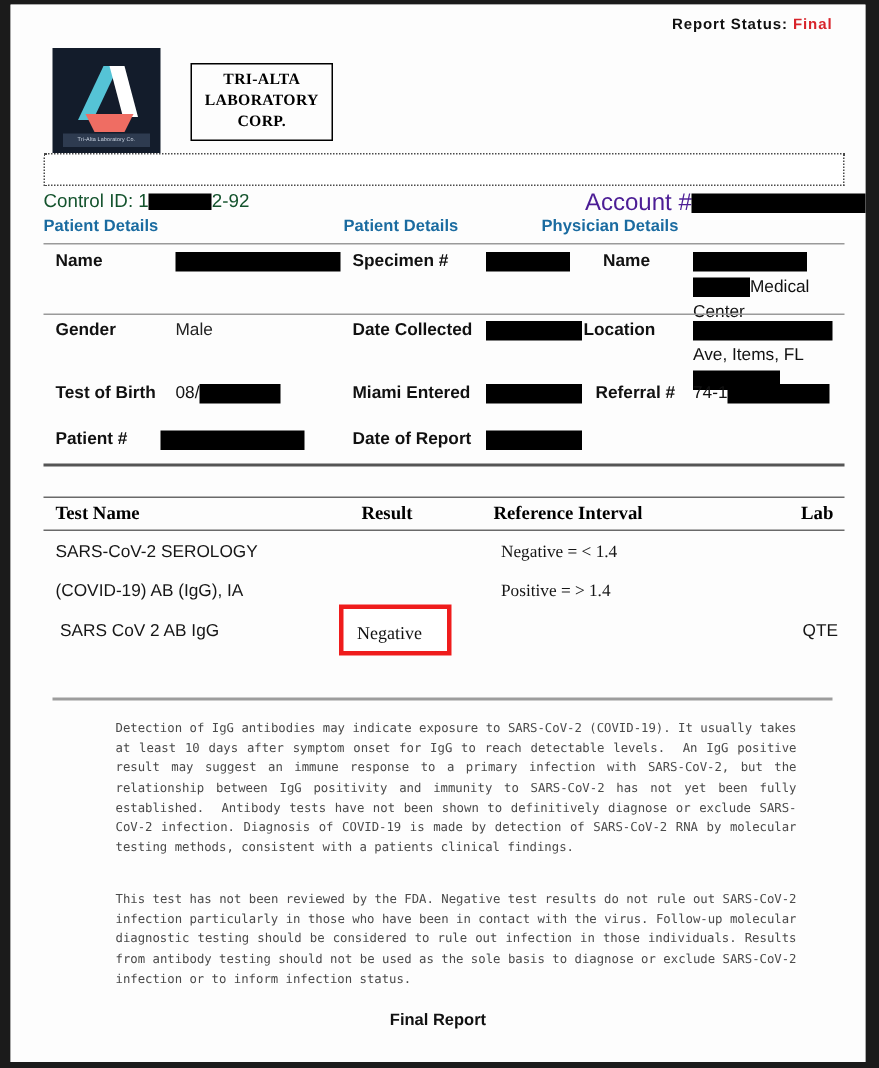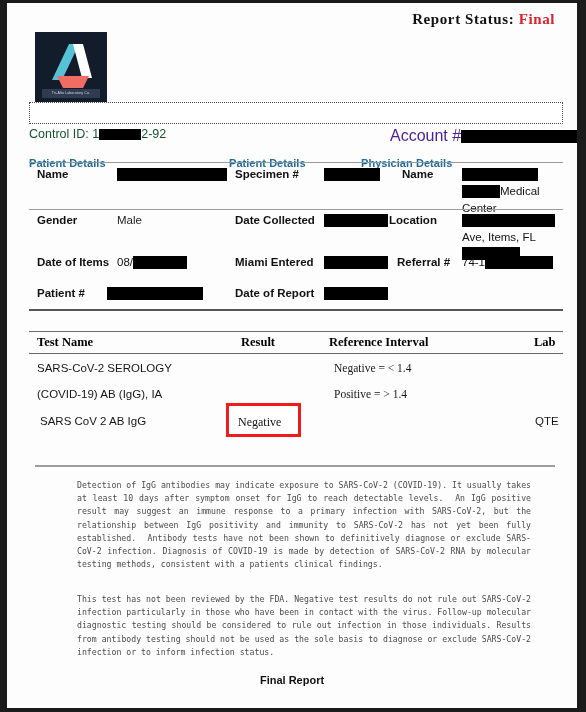--- a/index.html
+++ b/index.html
@@ -31,22 +31,22 @@
     left: 0; top: 0; right: 0; bottom: 0;
     background: #fdfdfd;
     padding: 0;
   }
 
   
   .report-status {
     position: absolute;
     right: 22px;
     top: 8px;
-    font-family: Liberation Serif, serif;
-    font-size: 15px;
+    font-family: Liberation Sans, sans-serif;
+    font-size: 10px;
     font-weight: bold;
     letter-spacing: 0.6px;
     color: #111;
     white-space: nowrap;
   }
   .report-status .val {
     color: #d8232a;
   }
 
   .logo {
@@ -133,21 +133,21 @@
     display: inline-block;
     background: #000;
     vertical-align: middle;
     height: 11px;
   }
   .redact.tall { height: 13px; }
 
   .col-heads {
     position: absolute;
     left: 22px;
-    top: 154px;
+    top: 142px;
     right: 14px;
     height: 14px;
     padding-left: 48px;
   }
   .col-head {
     position: absolute;
     top: 0;
     font-size: 11px;
     font-weight: bold;
     color: #1a6ba0;
@@ -283,20 +283,25 @@
 
   <div class="logo">
     <svg width="72" height="72" viewBox="0 0 72 72">
       <polygon points="34,12 44,12 27,48 17,48" fill="#55c3d6"></polygon>
       <polygon points="38,12 48,12 57,46 47,46" fill="#ffffff"></polygon>
       <polygon points="22,44 54,44 48,56 28,56" fill="#ef6d63"></polygon>
     </svg>
     <div class="logo-caption">Tri-Alta Laboratory Co.</div>
   </div>
 
+  <div class="labname-box">
+    <div>TRI-ALTA</div>
+    <div>LABORATORY</div>
+    <div>CORP.</div>
+  </div>
 
   <div class="dotted-strip"></div>
 
   <div class="ctl-row">
     <div class="ctl-label">
       <span>Control ID:</span>
       <span>1</span><span class="redact" style="width:42px"></span><span>2-92</span>
     </div>
     <div class="acct-label">
       <span>Account #</span><span class="redact tall" style="width:133px"></span>
@@ -328,21 +333,21 @@
   <div class="field val" style="left:110px;top:211px;">Male</div>
 
   <div class="field lab" style="left:228px;top:211px;">Date Collected</div>
   <div class="field" style="left:317px;top:211px;"><span class="redact tall" style="width:64px"></span></div>
 
   <div class="field lab" style="left:382px;top:211px;">Location</div>
   <div class="field" style="left:455px;top:211px;"><span class="redact tall" style="width:93px"></span></div>
   <div class="field" style="left:455px;top:228px;">Ave, Items, FL</div>
   <div class="field" style="left:455px;top:244px;"><span class="redact tall" style="width:58px"></span></div>
 
-  <div class="field lab" style="left:30px;top:253px;">Date of Items</div>
+  <div class="field lab" style="left:30px;top:253px;">Test of Birth</div>
   <div class="field" style="left:110px;top:253px;"><span>08/</span><span class="redact tall" style="width:54px"></span></div>
 
   <div class="field lab" style="left:228px;top:253px;">Miami Entered</div>
   <div class="field" style="left:317px;top:253px;"><span class="redact tall" style="width:64px"></span></div>
 
   <div class="field lab" style="left:390px;top:253px;">Referral #</div>
   <div class="field" style="left:455px;top:253px;"><span>74-1</span><span class="redact tall" style="width:68px"></span></div>
 
   <div class="field lab" style="left:30px;top:284px;">Patient #</div>
   <div class="field" style="left:100px;top:284px;"><span class="redact tall" style="width:96px"></span></div>

